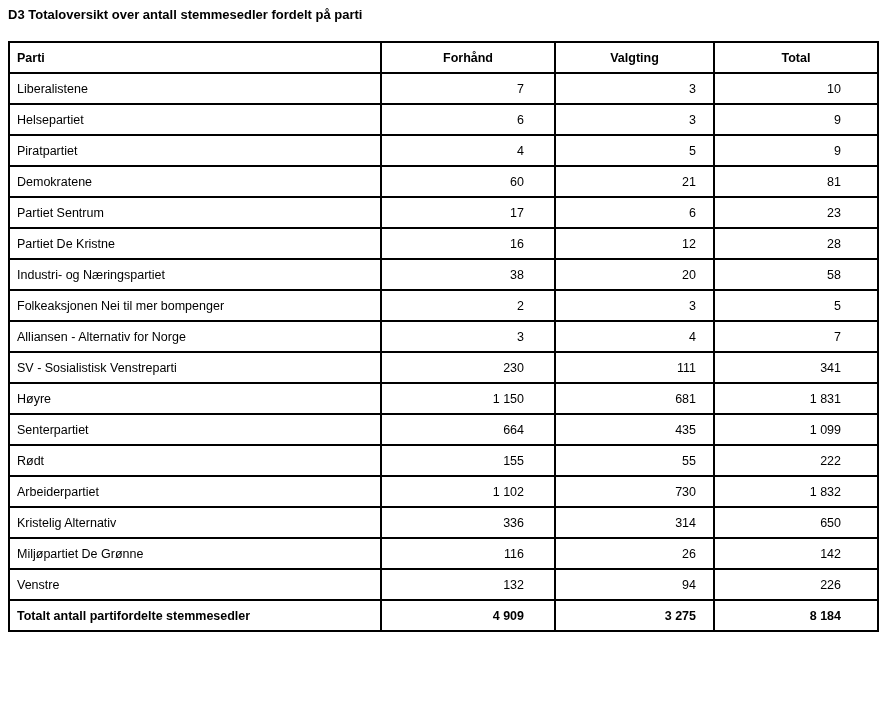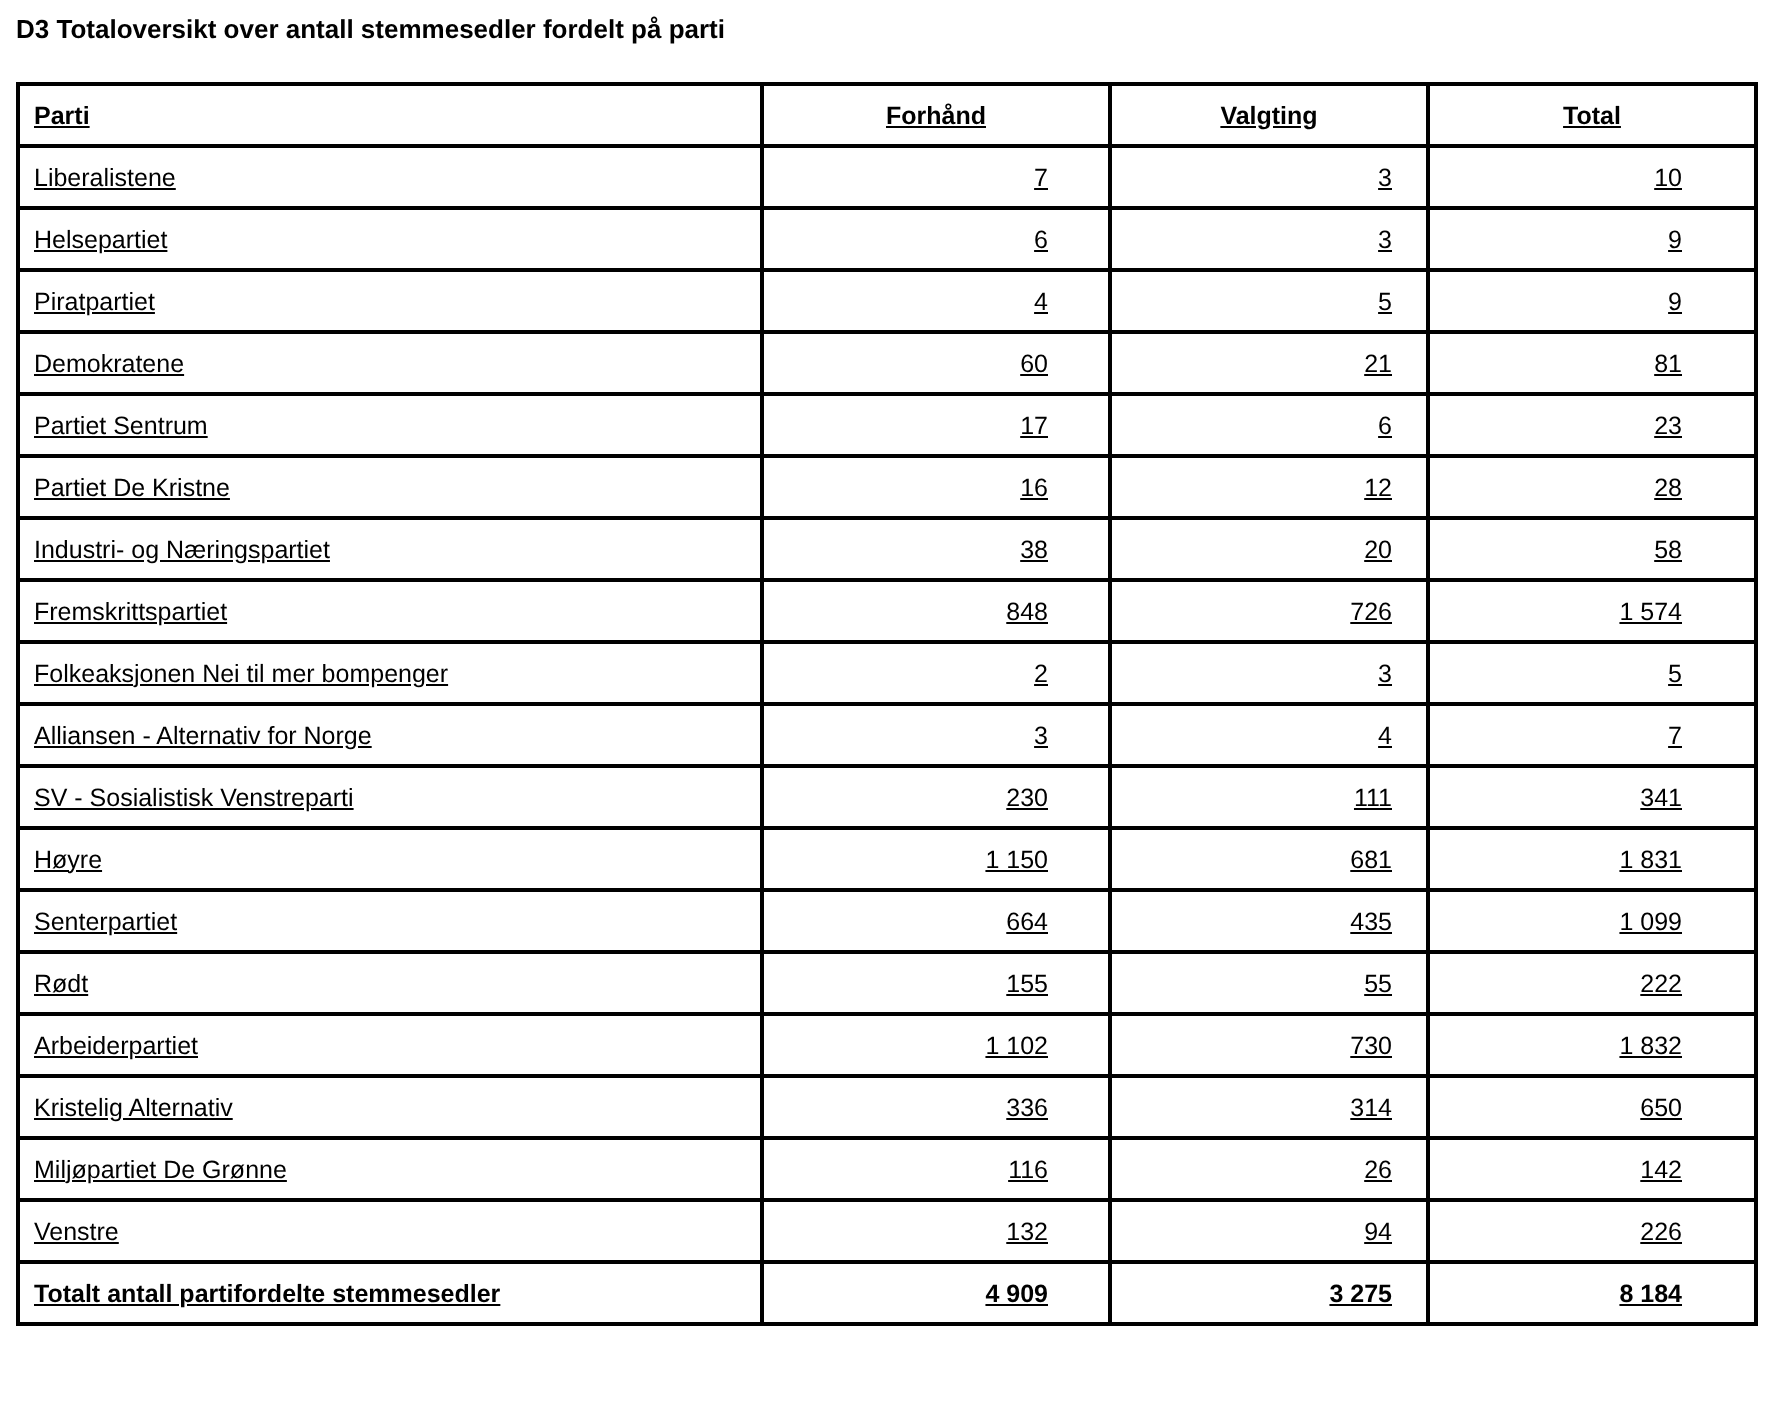--- a/index.html
+++ b/index.html
@@ -16,21 +16,20 @@
     margin: 7px 0 0 8px;
     font-size: 13px;
     font-weight: bold;
     line-height: 15px;
   }
   table.ballots {
     border-collapse: collapse;
     table-layout: fixed;
     width: 869px;
     margin: 19px 10px 0 8px;
-    text-decoration: underline;
   }
   table.ballots col.c-parti    { width: 372px; }
   table.ballots col.c-forhand  { width: 174px; }
   table.ballots col.c-valgting { width: 159px; }
   table.ballots col.c-total    { width: 164px; }
   table.ballots th,
   table.ballots td {
     border: 2px solid #000000;
     height: 29px;
     padding: 0;
@@ -110,26 +109,20 @@
     <td>12</td>
     <td>28</td>
   </tr>
       <tr>
     <td>Industri- og Næringspartiet</td>
     <td>38</td>
     <td>20</td>
     <td>58</td>
   </tr>
       <tr>
-    <td>Fremskrittspartiet</td>
-    <td>848</td>
-    <td>726</td>
-    <td>1 574</td>
-  </tr>
-      <tr>
     <td>Folkeaksjonen Nei til mer bompenger</td>
     <td>2</td>
     <td>3</td>
     <td>5</td>
   </tr>
       <tr>
     <td>Alliansen - Alternativ for Norge</td>
     <td>3</td>
     <td>4</td>
     <td>7</td>

